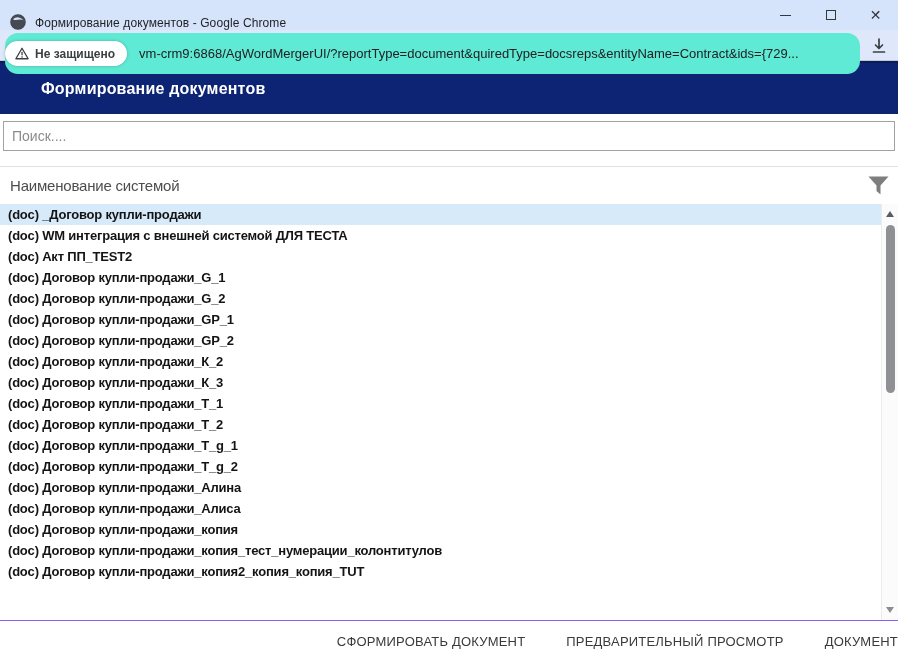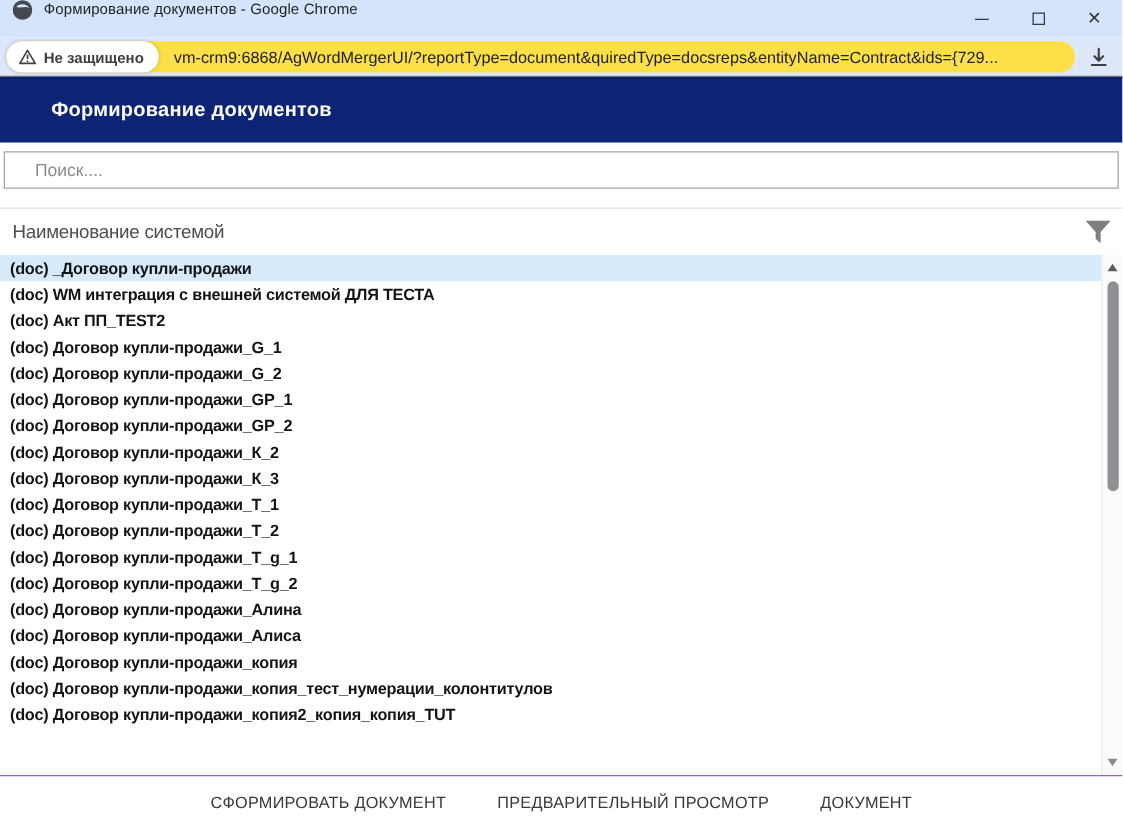--- a/index.html
+++ b/index.html
@@ -6,42 +6,42 @@
   html, body { width: 898px; height: 662px; overflow: hidden; }
   body {
     font-family: "Liberation Sans", sans-serif;
     background: #ffffff;
     position: relative;
   }
   .window { width: 898px; height: 662px; display: flex; flex-direction: column; }
 
   
   .titlebar {
-    height: 30px; background: #d5e3fb; display: flex; align-items: flex-start;
+    height: 30px; background: #d5e3fb; display: flex; align-items: flex-end;
     flex: 0 0 auto; position: relative;
   }
   .tab-globe { margin-left: 10px; width: 16px; height: 16px; flex: 0 0 auto; }
   .titlebar-text {
     margin-left: 9px; font-size: 12px; color: #1f2023; letter-spacing: 0.1px;
     white-space: nowrap;
   }
   .win-controls { position: absolute; right: 0; top: 0; height: 30px; display: flex; }
   .win-btn { width: 45px; height: 30px; display: flex; align-items: center; justify-content: center; cursor: default; }
   .glyph-min { width: 11px; height: 0; border-top: 1.4px solid #33363b; }
   .glyph-max { width: 10px; height: 10px; border: 1.4px solid #33363b; }
   .glyph-close { font-size: 14px; color: #33363b; line-height: 1; font-family: "DejaVu Sans", sans-serif; }
 
   
   .toolbar {
     height: 31px; background: #dfe8fa; border-bottom: 1px solid #c4c7cc;
     position: relative; flex: 0 0 auto;
   }
   .omnibox {
-    position: absolute; left: 5px; right: 38px; top: 3px; height: 25px;
-    background: #fde047; border-radius: 13px; display: flex; align-items: center;
+    position: absolute; left: 5px; right: 38px; top: 3px; height: 41px;
+    background: #5eead4; border-radius: 13px; display: flex; align-items: center;
   }
   .security-chip {
     height: 25px; border-radius: 13px; background: #ffffff;
     box-shadow: 0 0 3px rgba(60,64,67,0.35);
     display: flex; align-items: center; padding: 0 12px 0 10px; gap: 6px;
     position: relative; z-index: 2; cursor: pointer;
   }
   .security-chip-text { font-size: 12px; font-weight: bold; color: #3c4043; white-space: nowrap; }
   .url-text {
     margin-left: 12px; font-size: 13px; color: #202124; white-space: nowrap;
@@ -60,21 +60,21 @@
   .app-header-title {
     color: #ffffff; font-weight: bold; font-size: 16px; letter-spacing: 0.2px;
     padding-left: 41px;
   }
 
   
   .search-wrap { padding: 7px 3px 0 3px; flex: 0 0 auto; }
   .search-input {
     width: 100%; height: 30px; border: 1px solid #a2a2a2; border-radius: 0;
     font-family: "Liberation Sans", sans-serif; font-size: 14px; color: #333;
-    padding: 0 24px; outline: none;
+    padding: 0 8px; outline: none;
   }
   .search-input::placeholder { color: #8b8b8b; opacity: 1; }
 
   
   .table-header {
     margin-top: 15px; border-top: 1px solid #e2e2e2; height: 38px;
     display: flex; align-items: center; padding: 0 8px 0 10px; flex: 0 0 auto;
   }
   .table-header-label { font-size: 15px; color: #4d4d4d; letter-spacing: -0.2px; flex: 1; }
   .filter-btn { width: 24px; height: 22px; display: flex; align-items: center; justify-content: center; cursor: pointer; }
@@ -101,21 +101,21 @@
   .sb-up   { top: 7px;    border-left: 4.5px solid transparent; border-right: 4.5px solid transparent; border-bottom: 6px solid #595d63; }
   .sb-down { bottom: 7px; border-left: 4.5px solid transparent; border-right: 4.5px solid transparent; border-top: 6px solid #8a8d91; }
   .sb-thumb {
     position: absolute; left: 3.5px; top: 21px; width: 9px; height: 168px;
     background: #8f9093; border-radius: 5px; cursor: grab;
   }
 
   
   .footer {
     flex: 1; background: #ffffff; display: flex; align-items: center;
-    justify-content: center; gap: 41px;
+    justify-content: flex-end; gap: 41px;
   }
   .footer-btn {
     font-size: 13px; color: #3a3a3a; letter-spacing: 0.2px; cursor: pointer;
     white-space: nowrap; background: none; border: none;
     font-family: "Liberation Sans", sans-serif;
   }
 
   svg { display: block; }
 </style>
 </head>

